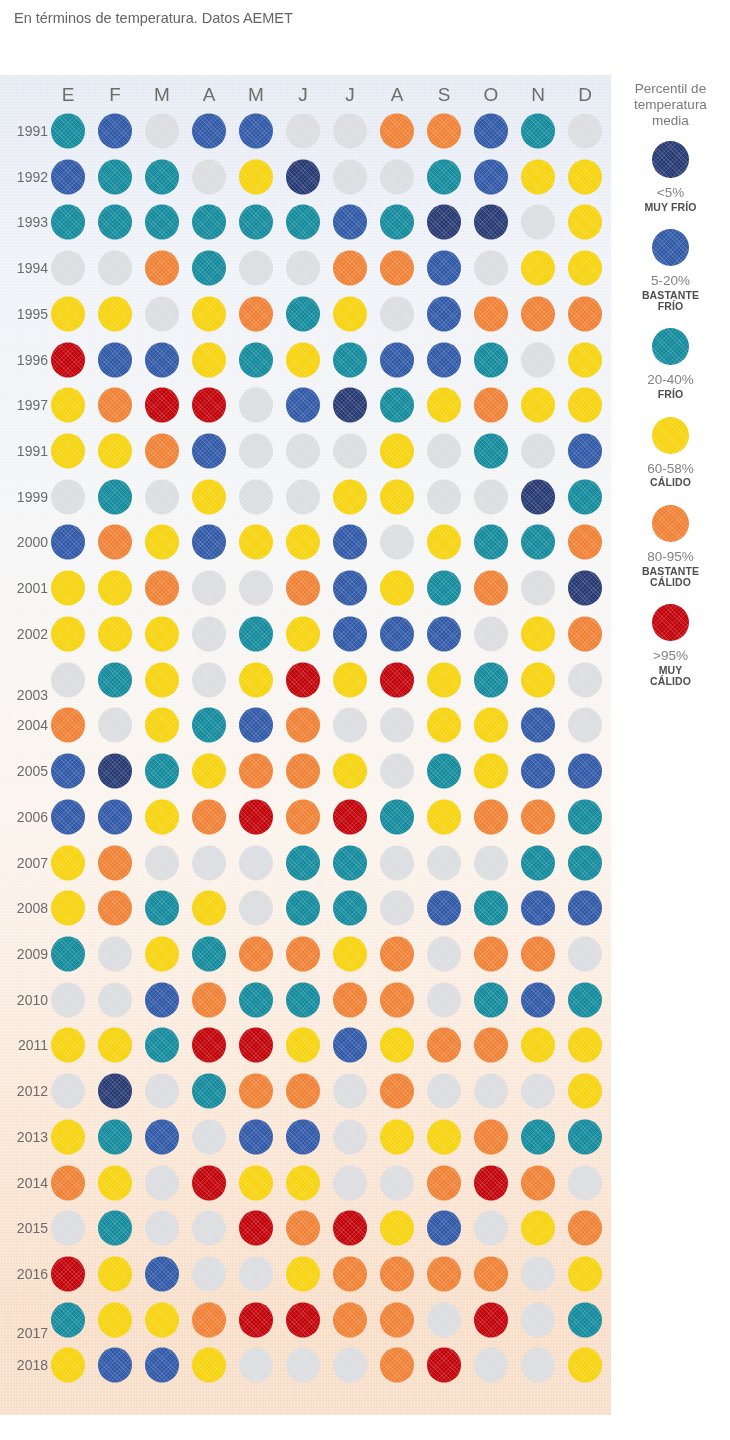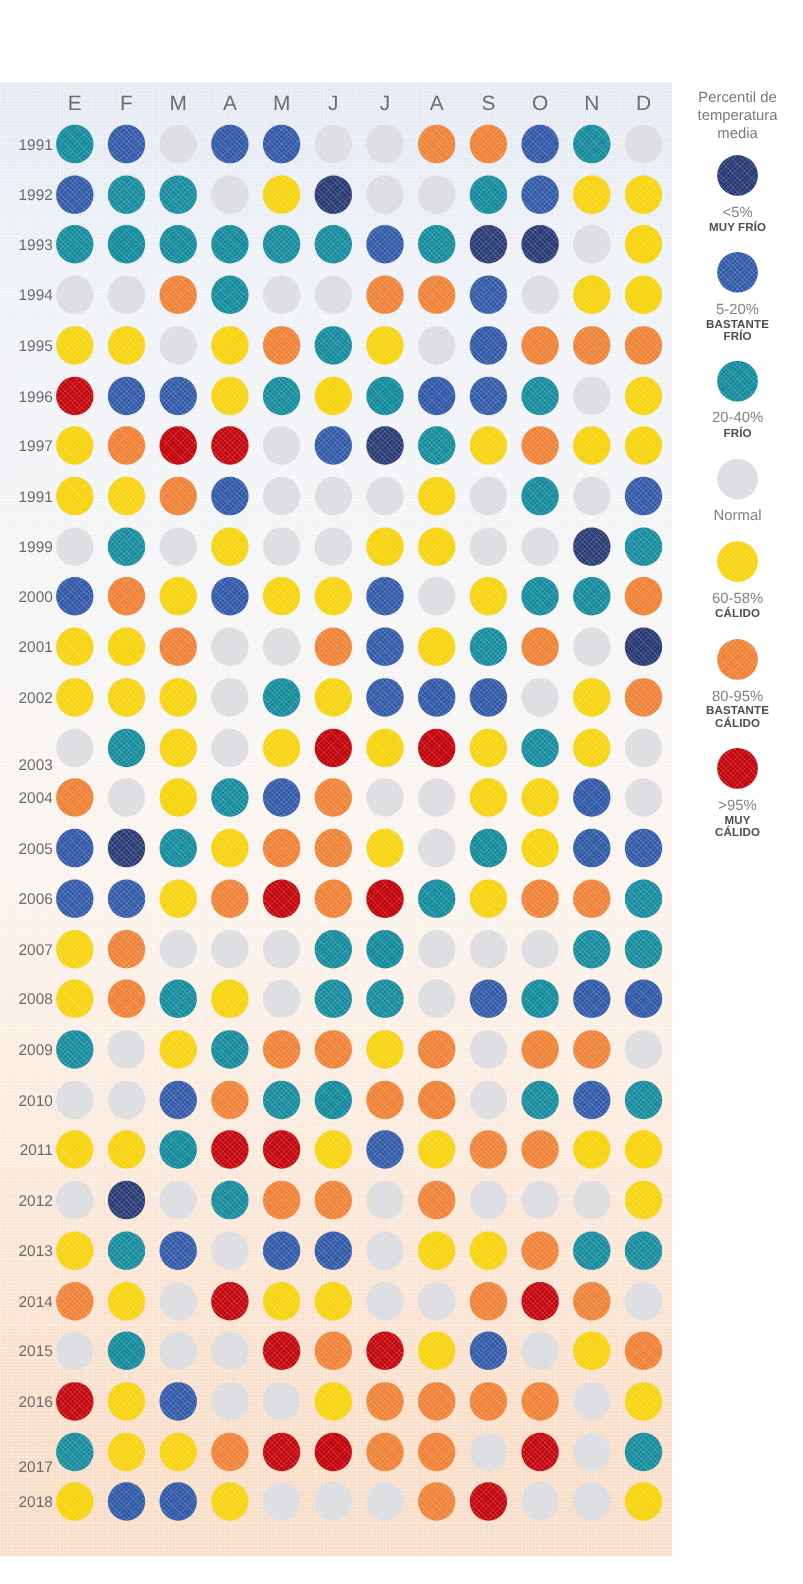--- a/index.html
+++ b/index.html
@@ -170,20 +170,21 @@
     letter-spacing: .1px;
     text-transform: uppercase;
     margin-top: 1px;
     white-space: pre-line;
   }
 </style>
 </head>
 <body>
 
 <div id="header">
+  <p id="chart-subtitle">En términos de temperatura. Datos AEMET</p>
 </div>
 
 <div id="body-area">
 
   <div id="grid-panel">
     <div id="month-header">
         <div class="month-label" style="left: 68px;">E</div>
         <div class="month-label" style="left: 115px;">F</div>
         <div class="month-label" style="left: 162px;">M</div>
         <div class="month-label" style="left: 209px;">A</div>
@@ -579,24 +580,20 @@
           <div class="legend-range">5-20%</div>
           <div class="legend-name">BASTANTE
 FRÍO</div>
         </div>
         <div class="legend-item">
           <div class="legend-swatch" style="background: rgb(18, 138, 156);"></div>
           <div class="legend-range">20-40%</div>
           <div class="legend-name">FRÍO</div>
         </div>
         <div class="legend-item">
-          <div class="legend-swatch" style="background: rgb(220, 221, 224);"></div>
-          <div class="legend-range">Normal</div>
-        </div>
-        <div class="legend-item">
           <div class="legend-swatch" style="background: rgb(246, 211, 11);"></div>
           <div class="legend-range">60-58%</div>
           <div class="legend-name">CÁLIDO</div>
         </div>
         <div class="legend-item">
           <div class="legend-swatch" style="background: rgb(239, 128, 52);"></div>
           <div class="legend-range">80-95%</div>
           <div class="legend-name">BASTANTE
 CÁLIDO</div>
         </div>

